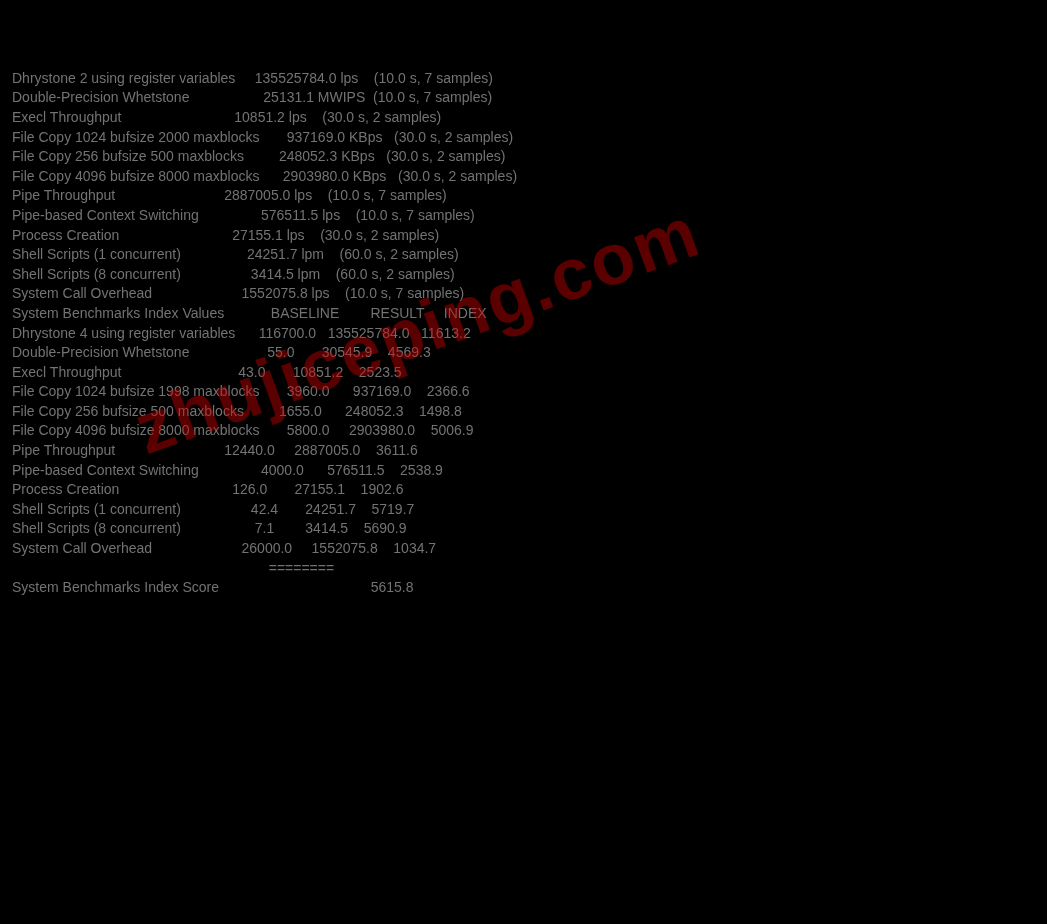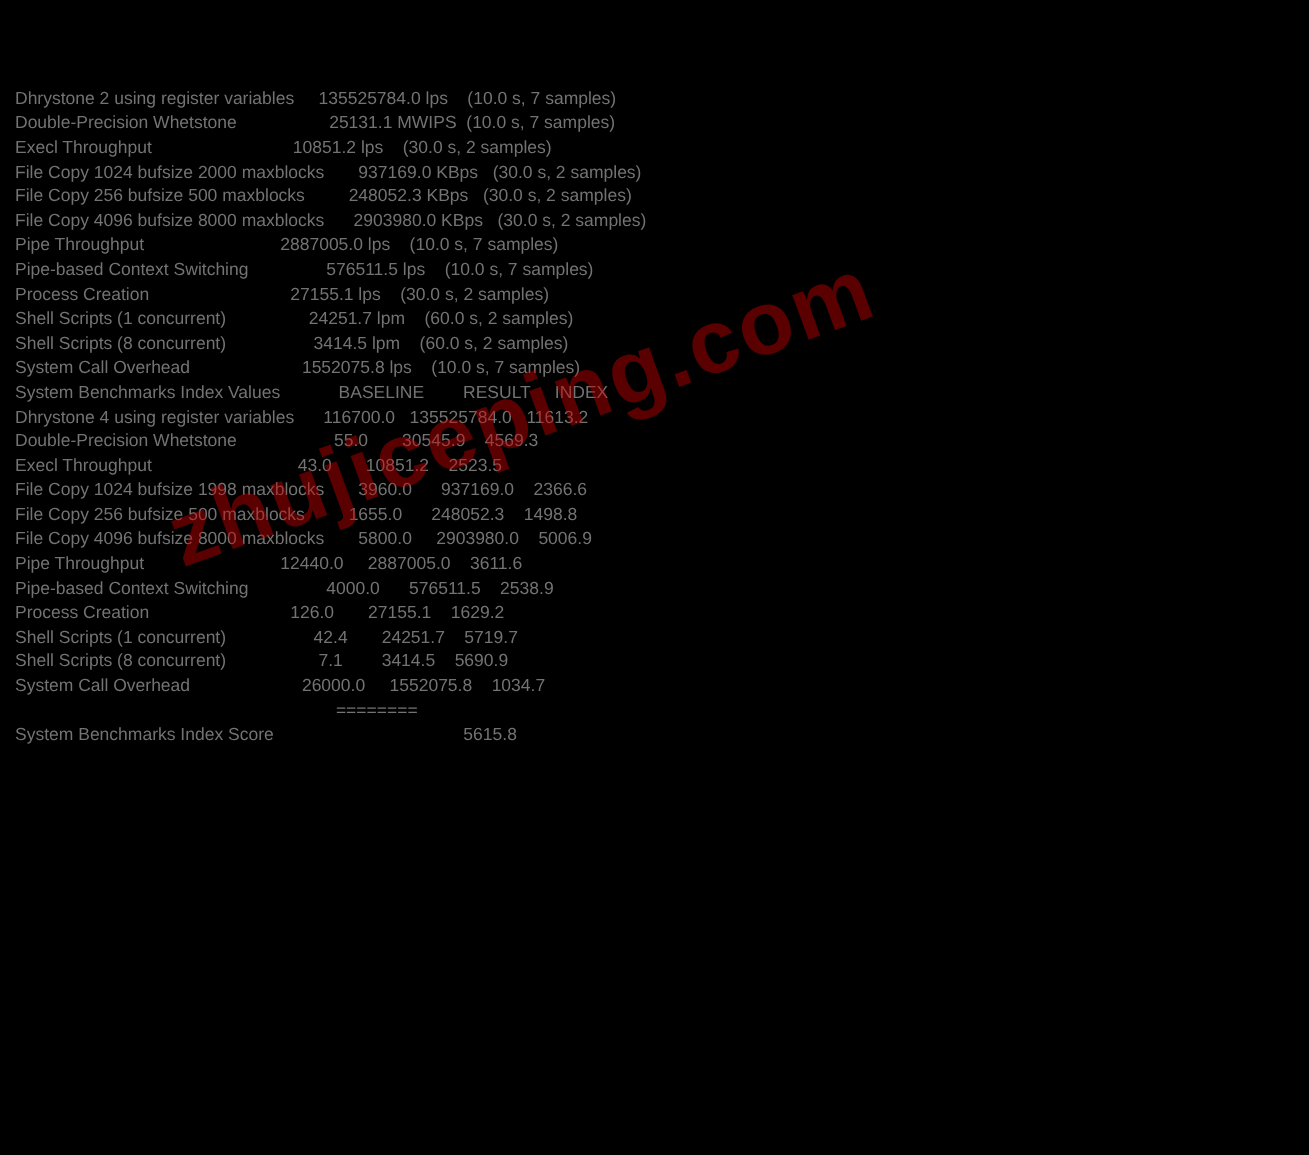--- a/index.html
+++ b/index.html
@@ -69,21 +69,21 @@
 <div id="index-section">
     <pre><span>System Benchmarks Index Values            BASELINE        RESULT     INDEX</span>
 <span>Dhrystone 4 using register variables      116700.0   135525784.0   11613.2</span>
 <span>Double-Precision Whetstone                    55.0       30545.9    4569.3</span>
 <span>Execl Throughput                              43.0       10851.2    2523.5</span>
 <span>File Copy 1024 bufsize 1998 maxblocks       3960.0      937169.0    2366.6</span>
 <span>File Copy 256 bufsize 500 maxblocks         1655.0      248052.3    1498.8</span>
 <span>File Copy 4096 bufsize 8000 maxblocks       5800.0     2903980.0    5006.9</span>
 <span>Pipe Throughput                            12440.0     2887005.0    3611.6</span>
 <span>Pipe-based Context Switching                4000.0      576511.5    2538.9</span>
-<span>Process Creation                             126.0       27155.1    1629.2</span>
+<span>Process Creation                             126.0       27155.1    1902.6</span>
 <span>Shell Scripts (1 concurrent)                  42.4       24251.7    5719.7</span>
 <span>Shell Scripts (8 concurrent)                   7.1        3414.5    5690.9</span>
 <span>System Call Overhead                       26000.0     1552075.8    1034.7</span>
 <span>                                                                  ========</span>
 <span>System Benchmarks Index Score                                       5615.8</span>
 </pre>
   </div>
 
 <div class="watermark" id="watermark">zhujiceping.com</div>
 

